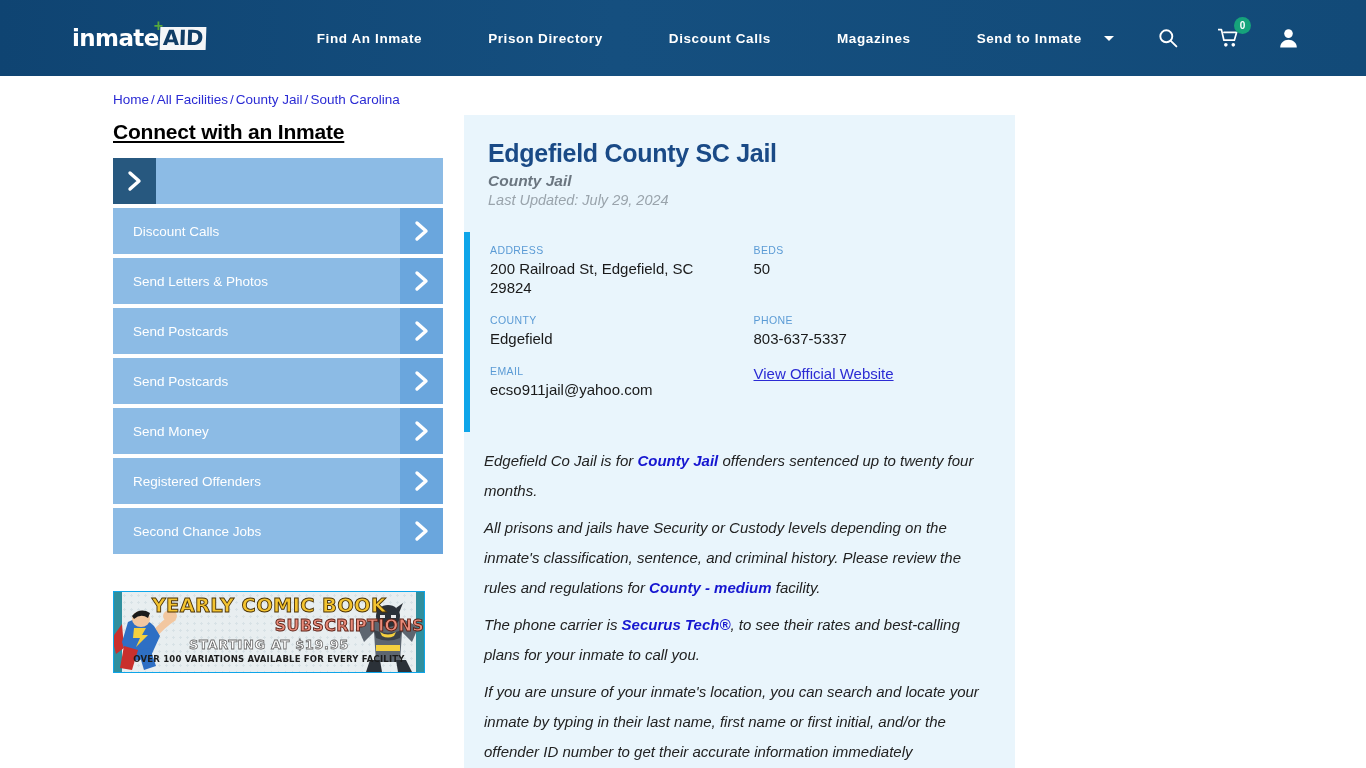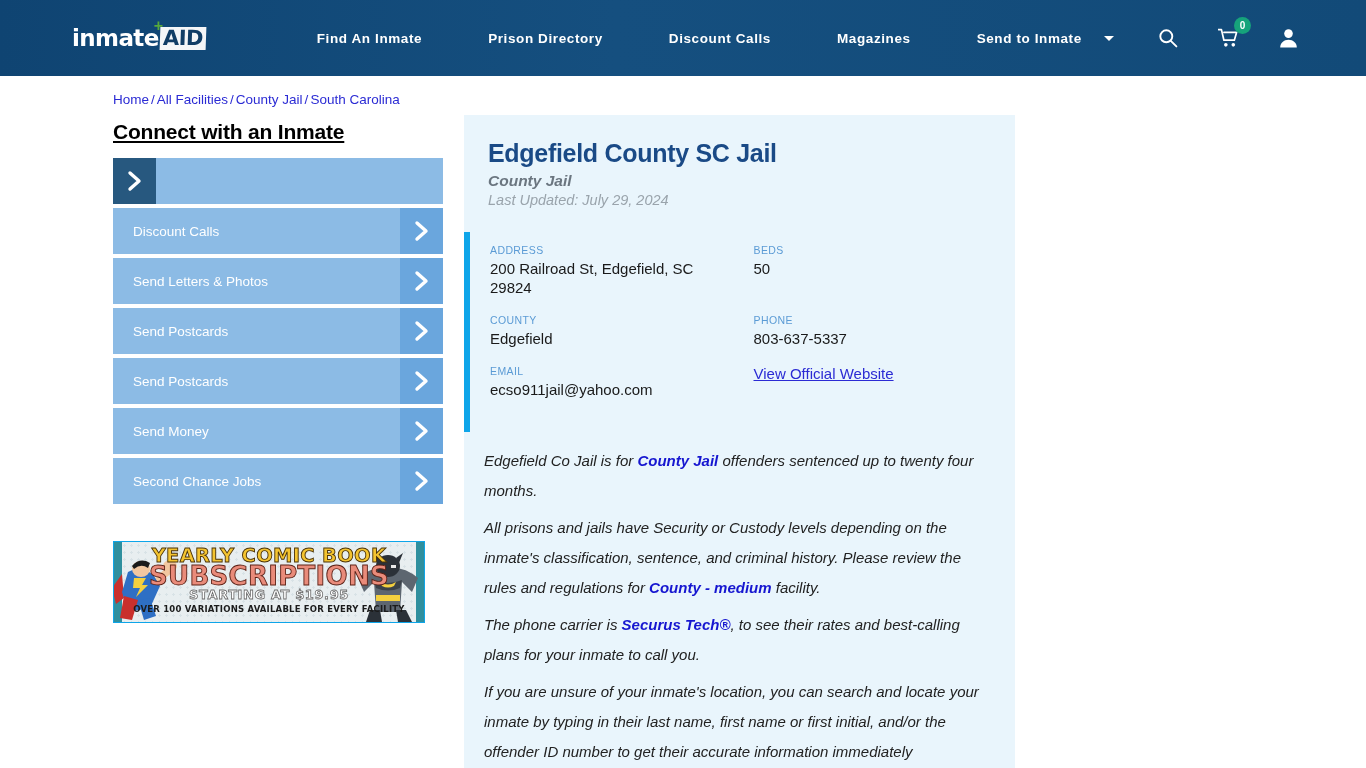--- a/index.html
+++ b/index.html
@@ -212,25 +212,26 @@
   .ad-l1 {
     font-family: "DejaVu Sans", sans-serif;
     font-size: 19.5px; font-weight: bold;
     color: #f4c430;
     letter-spacing: 0.3px;
     -webkit-text-stroke: 0.9px #4a3208;
     line-height: 20px;
   }
   .ad-l2 {
     font-family: "DejaVu Sans", sans-serif;
-    font-size: 26px; font-weight: bold;
+    font-size: 16px; font-weight: bold;
     color: #e98b7a;
     letter-spacing: 0.3px;
     -webkit-text-stroke: 0.9px #5a1f14;
     line-height: 20px;
+    text-align: right;
   }
   .ad-l3 {
     font-family: "DejaVu Sans", sans-serif;
     font-size: 13px; font-weight: bold;
     color: #ffffff;
     -webkit-text-stroke: 0.8px #6b6b6b;
     letter-spacing: 0.6px;
     line-height: 17px;
   }
   .ad-l4 {
@@ -433,20 +434,28 @@
 
       <div class="side-btn">
         <div class="label">Send Money</div>
         <div class="chev">
           <svg width="17" height="24" viewBox="0 0 17 24" fill="none" stroke="#ffffff" stroke-width="3.4" stroke-linecap="round" stroke-linejoin="round">
               <polyline points="4,4 13,12 4,20"></polyline>
             </svg>
         </div>
       </div>
 
+      <div class="side-btn">
+        <div class="label">Registered Offenders</div>
+        <div class="chev">
+          <svg width="17" height="24" viewBox="0 0 17 24" fill="none" stroke="#ffffff" stroke-width="3.4" stroke-linecap="round" stroke-linejoin="round">
+              <polyline points="4,4 13,12 4,20"></polyline>
+            </svg>
+        </div>
+      </div>
 
       <div class="side-btn">
         <div class="label">Second Chance Jobs</div>
         <div class="chev">
           <svg width="17" height="24" viewBox="0 0 17 24" fill="none" stroke="#ffffff" stroke-width="3.4" stroke-linecap="round" stroke-linejoin="round">
               <polyline points="4,4 13,12 4,20"></polyline>
             </svg>
         </div>
       </div>
 

